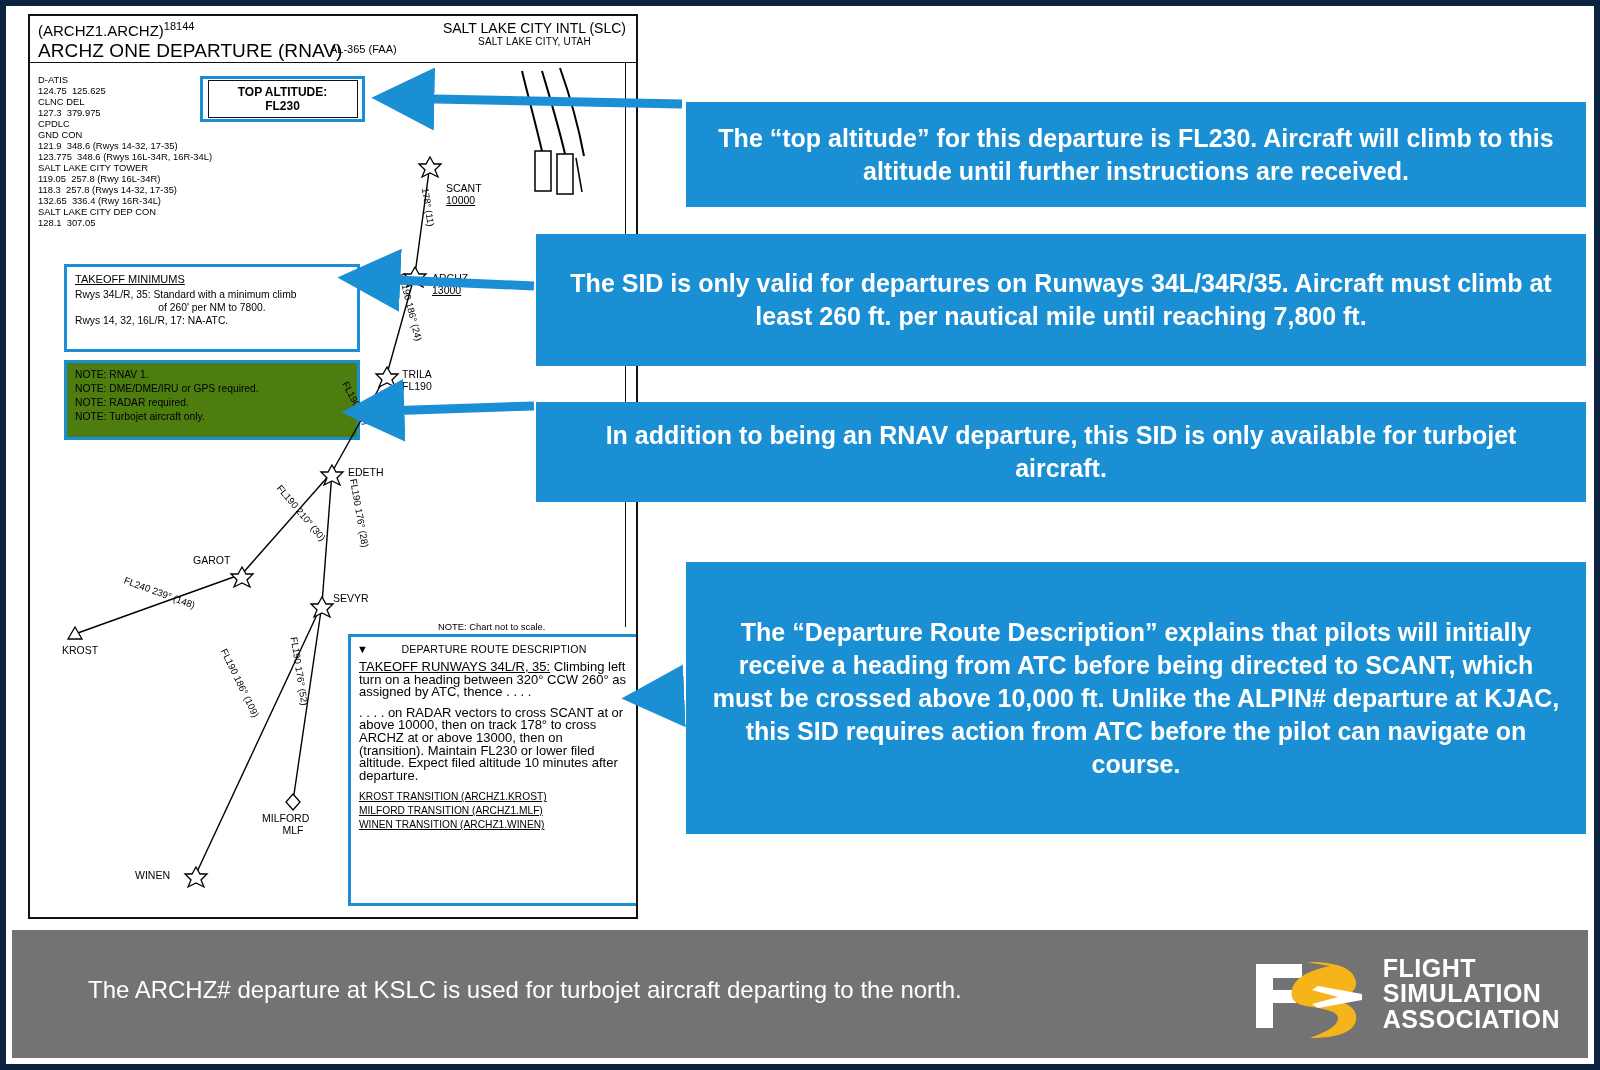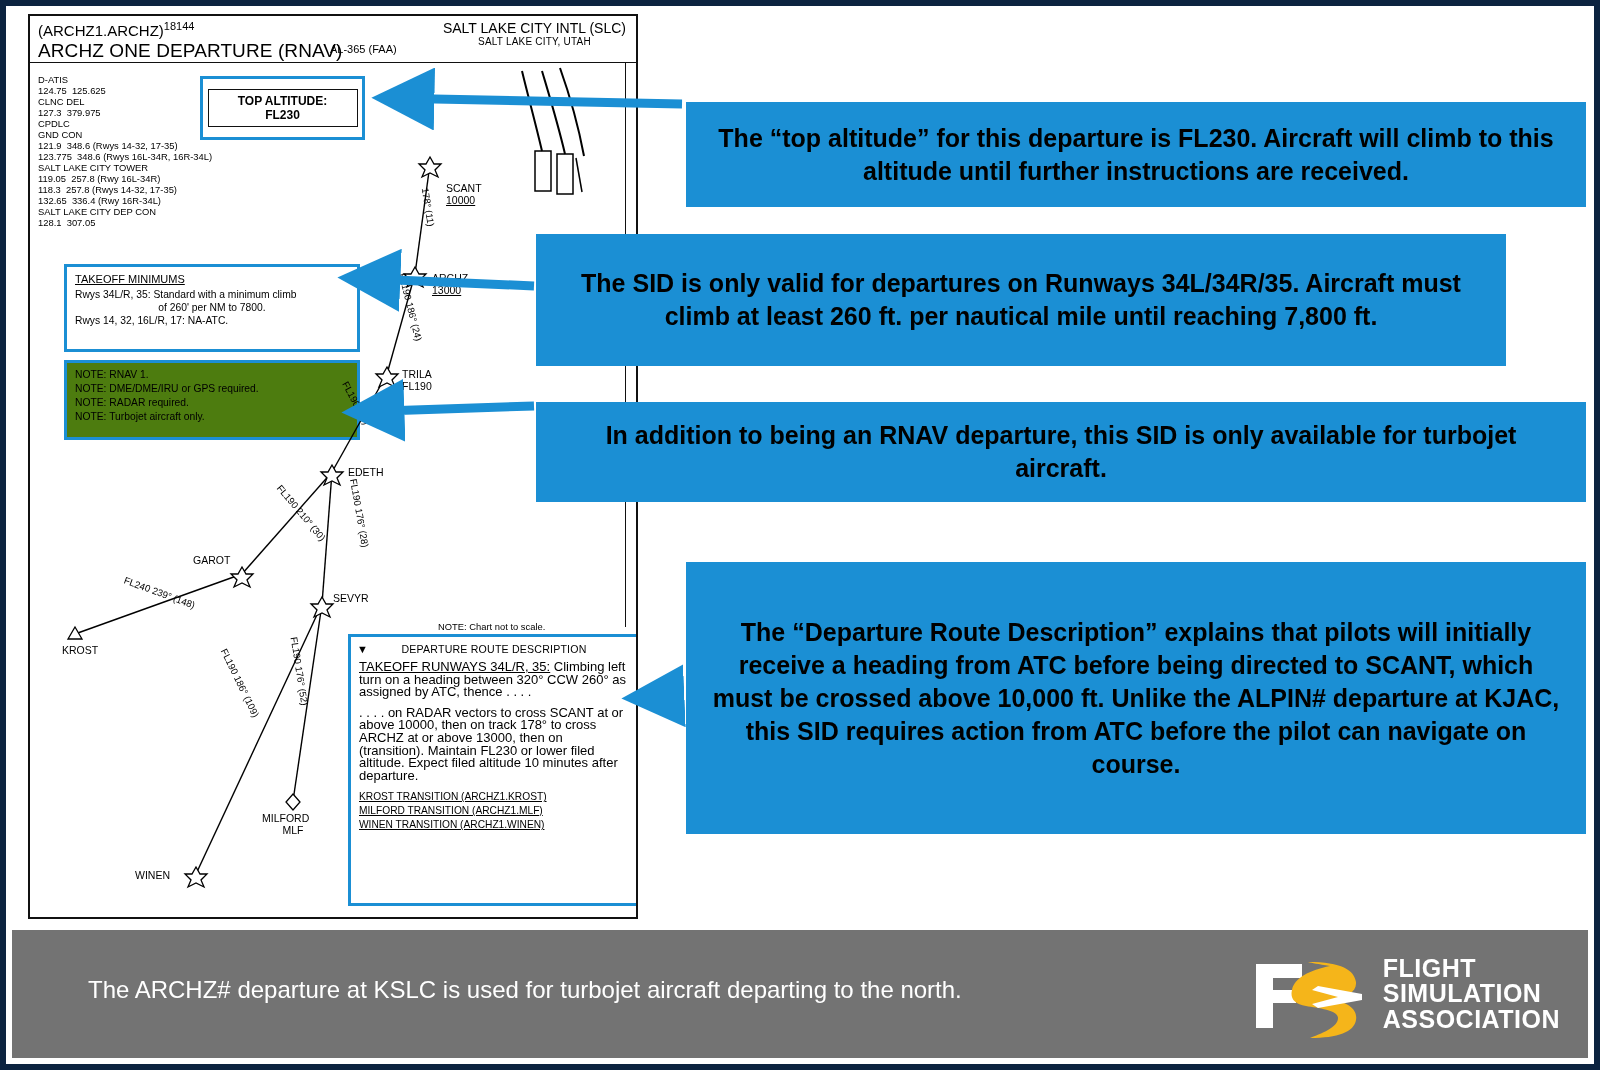--- a/index.html
+++ b/index.html
@@ -37,21 +37,21 @@
   .c-apt{font-size:14px;}
   .c-aptsub{font-size:10px;letter-spacing:.2px;}
   .vline{position:absolute;left:595px;top:46px;width:1px;height:565px;background:#111;}
   .hline{position:absolute;left:0;top:46px;width:610px;height:1px;background:#111;}
 
   
   .freqs{position:absolute;left:8px;top:58px;font-size:9.4px;line-height:11px;white-space:pre;}
 
   
   .topalt{
-    position:absolute;left:170px;top:60px;width:165px;height:64px;
+    position:absolute;left:170px;top:60px;width:165px;height:46px;
     border:3px solid #1b8fd4;box-sizing:border-box;background:#fff;
     display:flex;align-items:center;justify-content:center;
   }
   .topalt .in{
     border:1px solid #111;width:148px;height:36px;
     display:flex;flex-direction:column;align-items:center;justify-content:center;
     font-size:12px;font-weight:bold;line-height:14px;
   }
 
   
@@ -83,28 +83,28 @@
 
   .notscale{position:absolute;left:408px;top:605px;font-size:9.4px;}
 
   
   .wp{position:absolute;font-size:10.5px;line-height:12px;white-space:pre;}
   svg.route{position:absolute;left:0;top:0;width:610px;height:905px;overflow:visible;}
   .lbl{position:absolute;font-size:9.6px;line-height:10.6px;white-space:pre;}
 
   
   .callout{
-    position:absolute;background:#1b8fd4;color:#000000;
+    position:absolute;background:#1b8fd4;color:#ffffff;
     font-weight:bold;text-align:center;
     display:flex;align-items:center;justify-content:center;
     padding:10px 22px;box-sizing:border-box;
     line-height:1.32;
   }
   #co1{left:680px;top:96px;width:900px;height:105px;font-size:25px;}
-  #co2{left:530px;top:228px;width:970px;height:132px;font-size:25px;}
+  #co2{left:530px;top:228px;width:1050px;height:132px;font-size:25px;}
   #co3{left:530px;top:370px;width:1050px;height:100px;font-size:25px;margin-top:26px;}
   #co4{left:680px;top:556px;width:900px;height:272px;font-size:25px;}
 
   svg.arrows{position:absolute;left:0;top:0;width:1600px;height:1070px;pointer-events:none;}
 
   
   .footer{
     position:absolute;left:6px;right:6px;bottom:6px;height:128px;
     background:#737373;
   }

